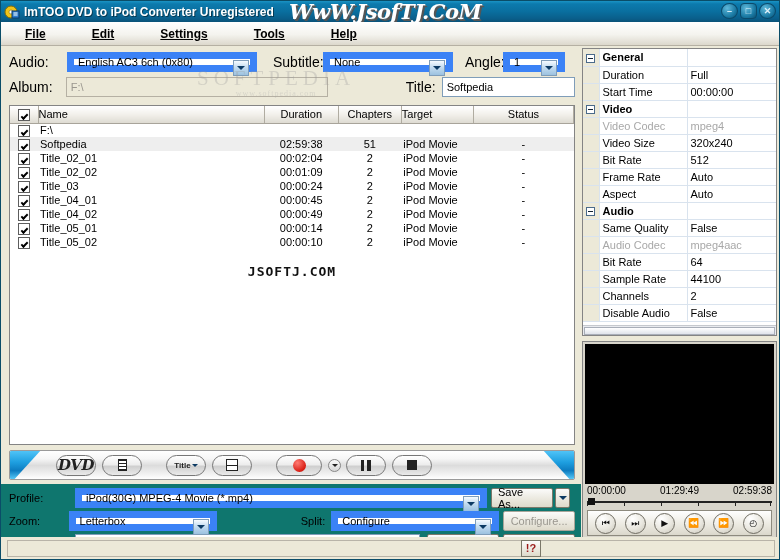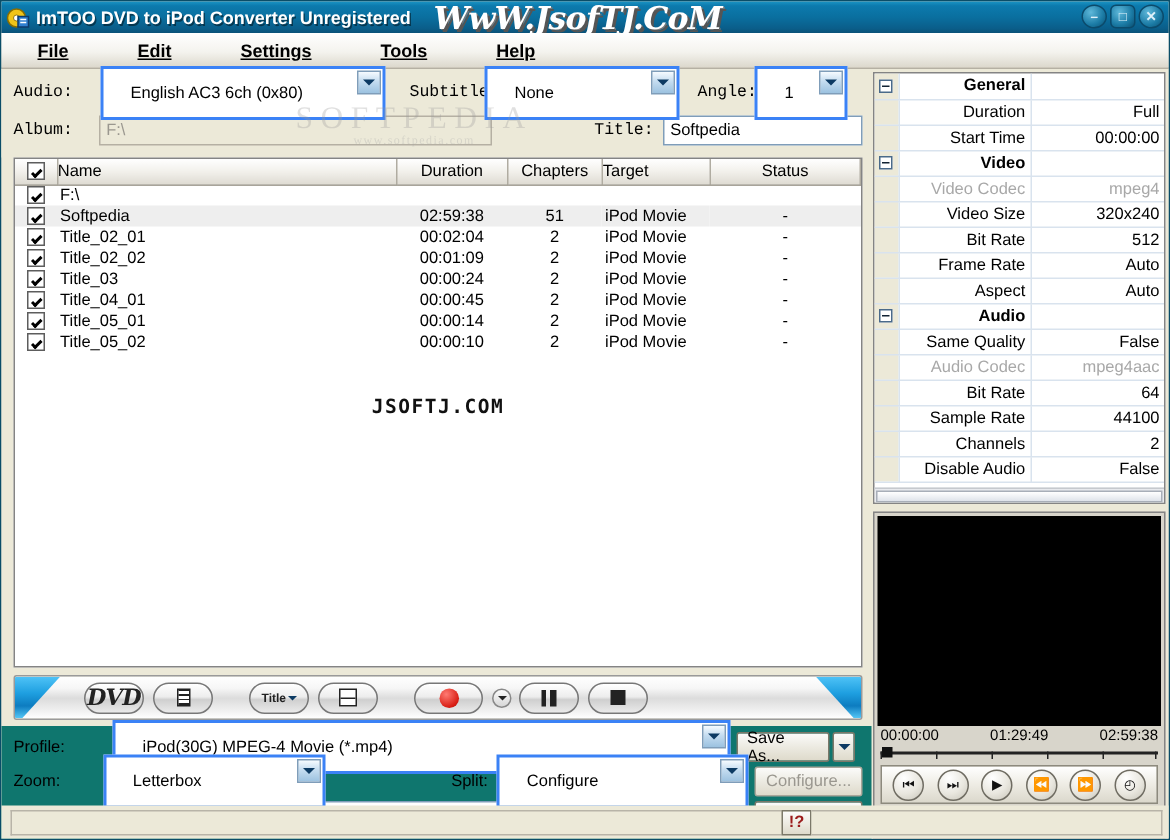--- a/index.html
+++ b/index.html
@@ -110,29 +110,29 @@
   #topform {
     position: relative;
     padding: 5px 6px 4px 8px;
     background: #ece9d8;
   }
   .form-row {
     display: flex; align-items: center;
     height: 22px;
     margin-bottom: 3px;
   }
-  .lbl { font-size: 11px; color: #000; white-space: nowrap; font-family: Liberation Mono, monospace; }
+  .lbl { font-size: 14px; color: #000; white-space: nowrap; }
   .combo {
     position: relative;
-    height: 36px;
+    height: 20px;
     background: #ffffff;
-    border: 2px solid #3b82f6;
+    border: 7px solid #3b82f6;
     display: flex; align-items: center;
     font-size: 11px;
-    padding-left: 18px;
+    padding-left: 4px;
     color: #000;
   }
   .combo .arrowbox {
     position: absolute; right: 1px; top: 1px;
     width: 16px; height: 16px;
     background: linear-gradient(to bottom, #f6fbff, #c4dcf0 45%, #9cc2e0);
     border: 1px solid #7f9db9;
     display: flex; align-items: center; justify-content: center;
   }
   .arrow-down {
@@ -347,21 +347,20 @@
   .btn.disabled { color: #9a978f; border-color: #a9a69a; }
   .btn.small-arrow { width: 15px; padding: 0; }
 
   
   #propgrid {
     height: 288px;
     border: 1px solid #848484;
     background: #ffffff;
     overflow: hidden;
     position: relative;
-    text-align: right;
   }
   table.props { width: 100%; border-collapse: collapse; font-size: 11px; }
   table.props tr { height: 17px; }
   table.props td {
     border-bottom: 1px solid #d9e3ee;
     padding: 0 3px;
     color: #000;
     white-space: nowrap;
   }
   td.exp-cell {
@@ -629,20 +628,28 @@
               <tr>
                 <td class="col-chk"><span class="chk"></span></td>
                 <td class="col-name name-child">Title_04_01</td>
                 <td class="col-dur">00:00:45</td>
                 <td class="col-chap">2</td>
                 <td class="col-tgt">iPod Movie</td>
                 <td class="col-stat">-</td>
               </tr>
               <tr>
                 <td class="col-chk"><span class="chk"></span></td>
+                <td class="col-name name-child">Title_04_02</td>
+                <td class="col-dur">00:00:49</td>
+                <td class="col-chap">2</td>
+                <td class="col-tgt">iPod Movie</td>
+                <td class="col-stat">-</td>
+              </tr>
+              <tr>
+                <td class="col-chk"><span class="chk"></span></td>
                 <td class="col-name name-child">Title_05_01</td>
                 <td class="col-dur">00:00:14</td>
                 <td class="col-chap">2</td>
                 <td class="col-tgt">iPod Movie</td>
                 <td class="col-stat">-</td>
               </tr>
               <tr>
                 <td class="col-chk"><span class="chk"></span></td>
                 <td class="col-name name-child">Title_05_02</td>
                 <td class="col-dur">00:00:10</td>

